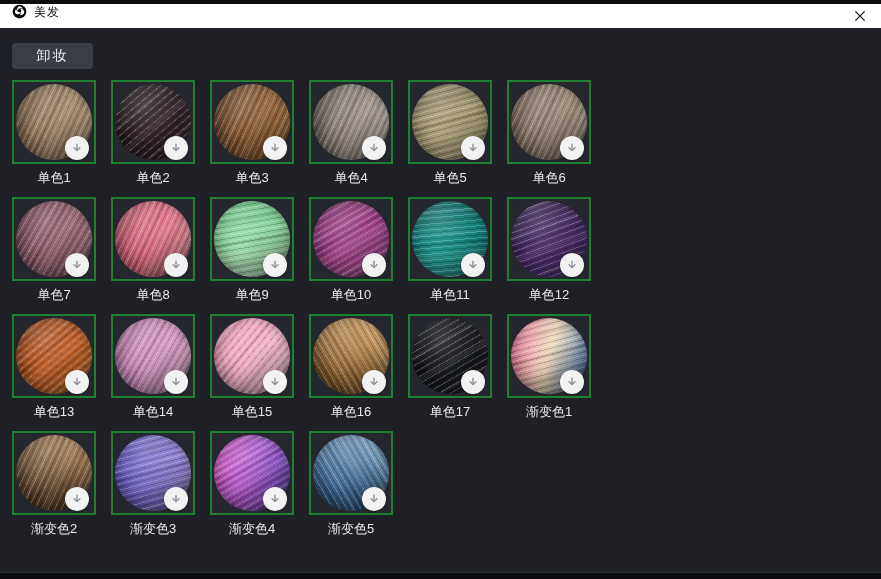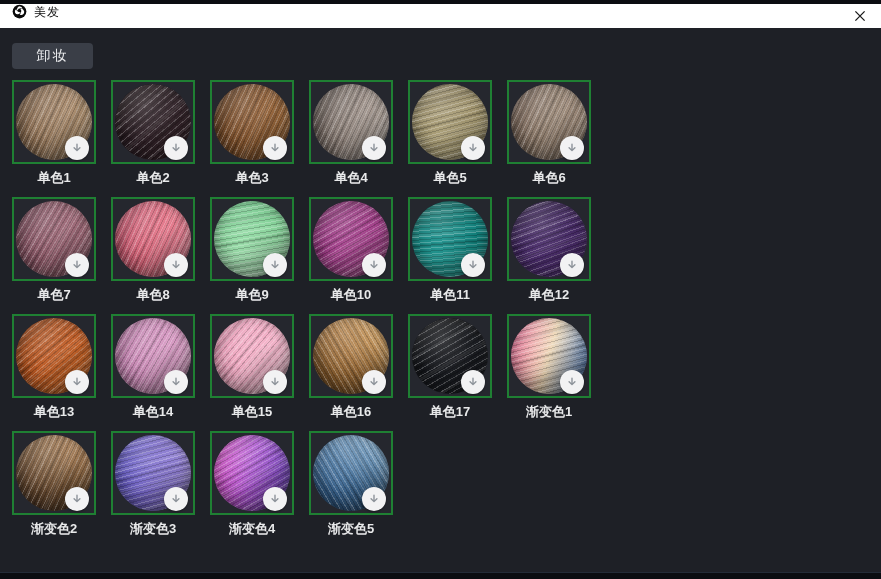--- a/index.html
+++ b/index.html
@@ -32,21 +32,21 @@
   .body{flex:1 1 auto;padding:15px 12px 0 12px;overflow:hidden;}
   .remove-btn{
     display:block;width:81px;height:26px;border:none;border-radius:4px;
     background:var(--button-bg);color:var(--button-text);
     font-size:14px;letter-spacing:2px;cursor:pointer;
     font-family:inherit;
   }
   .grid{
     margin-top:11px;
     display:grid;grid-template-columns:repeat(6,84px);
-    column-gap:15px;row-gap:11px;font-weight:bold;
+    column-gap:15px;row-gap:11px;
   }
   .cell{width:84px;}
   .tile{
     width:84px;height:84px;border:2px solid var(--tile-border);
     background:var(--tile-bg);position:relative;cursor:pointer;
   }
   .swatch{
     position:absolute;left:2px;top:2px;width:76px;height:76px;border-radius:50%;
     overflow:hidden;
     box-shadow:inset 0 -10px 18px rgba(0,0,0,.38), inset 0 8px 14px rgba(255,255,255,.07), inset 0 0 10px rgba(0,0,0,.25);

